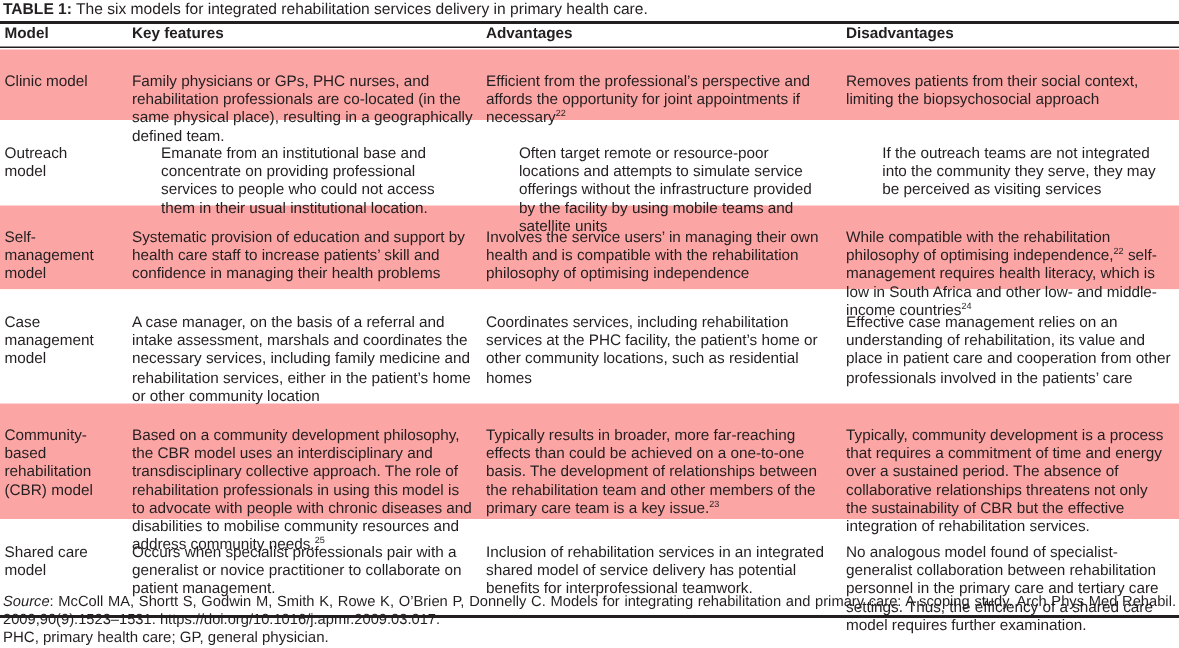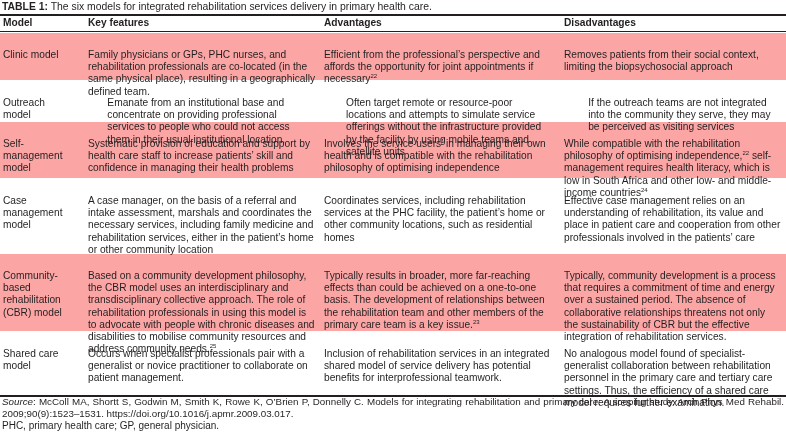--- a/index.html
+++ b/index.html
@@ -26,21 +26,21 @@
     .row.head .cell { font-weight: bold; padding-top: 0; }
     .row.gray { background: #fca5a5; }
     .row.white { background: #ffffff; }
     .cell { box-sizing: border-box; padding: 16px 4px 0 3px; }
     .c1 { width: 85px; }
     .c2 { width: 236px; }
     .c3 { width: 240px; }
     .c4 { width: 225px; }
     sup { font-size: 6px; line-height: 0; vertical-align: 4px; }
     .r-clinic { height: 48px; }
-    .r-outreach { height: 41px; gap: 28px; }
+    .r-outreach { height: 56px; gap: 28px; }
     .r-self { height: 57px; }
     .r-case { height: 75px; }
     .r-cbr { height: 78px; }
     .r-shared { height: 64px; }
     .source {
       position: absolute; left: 2px; top: 396px; width: 782px;
       font-size: 9.8px; line-height: 12px; text-align: justify;
       text-align-last: left;
     }
     .source em { font-style: italic; }

